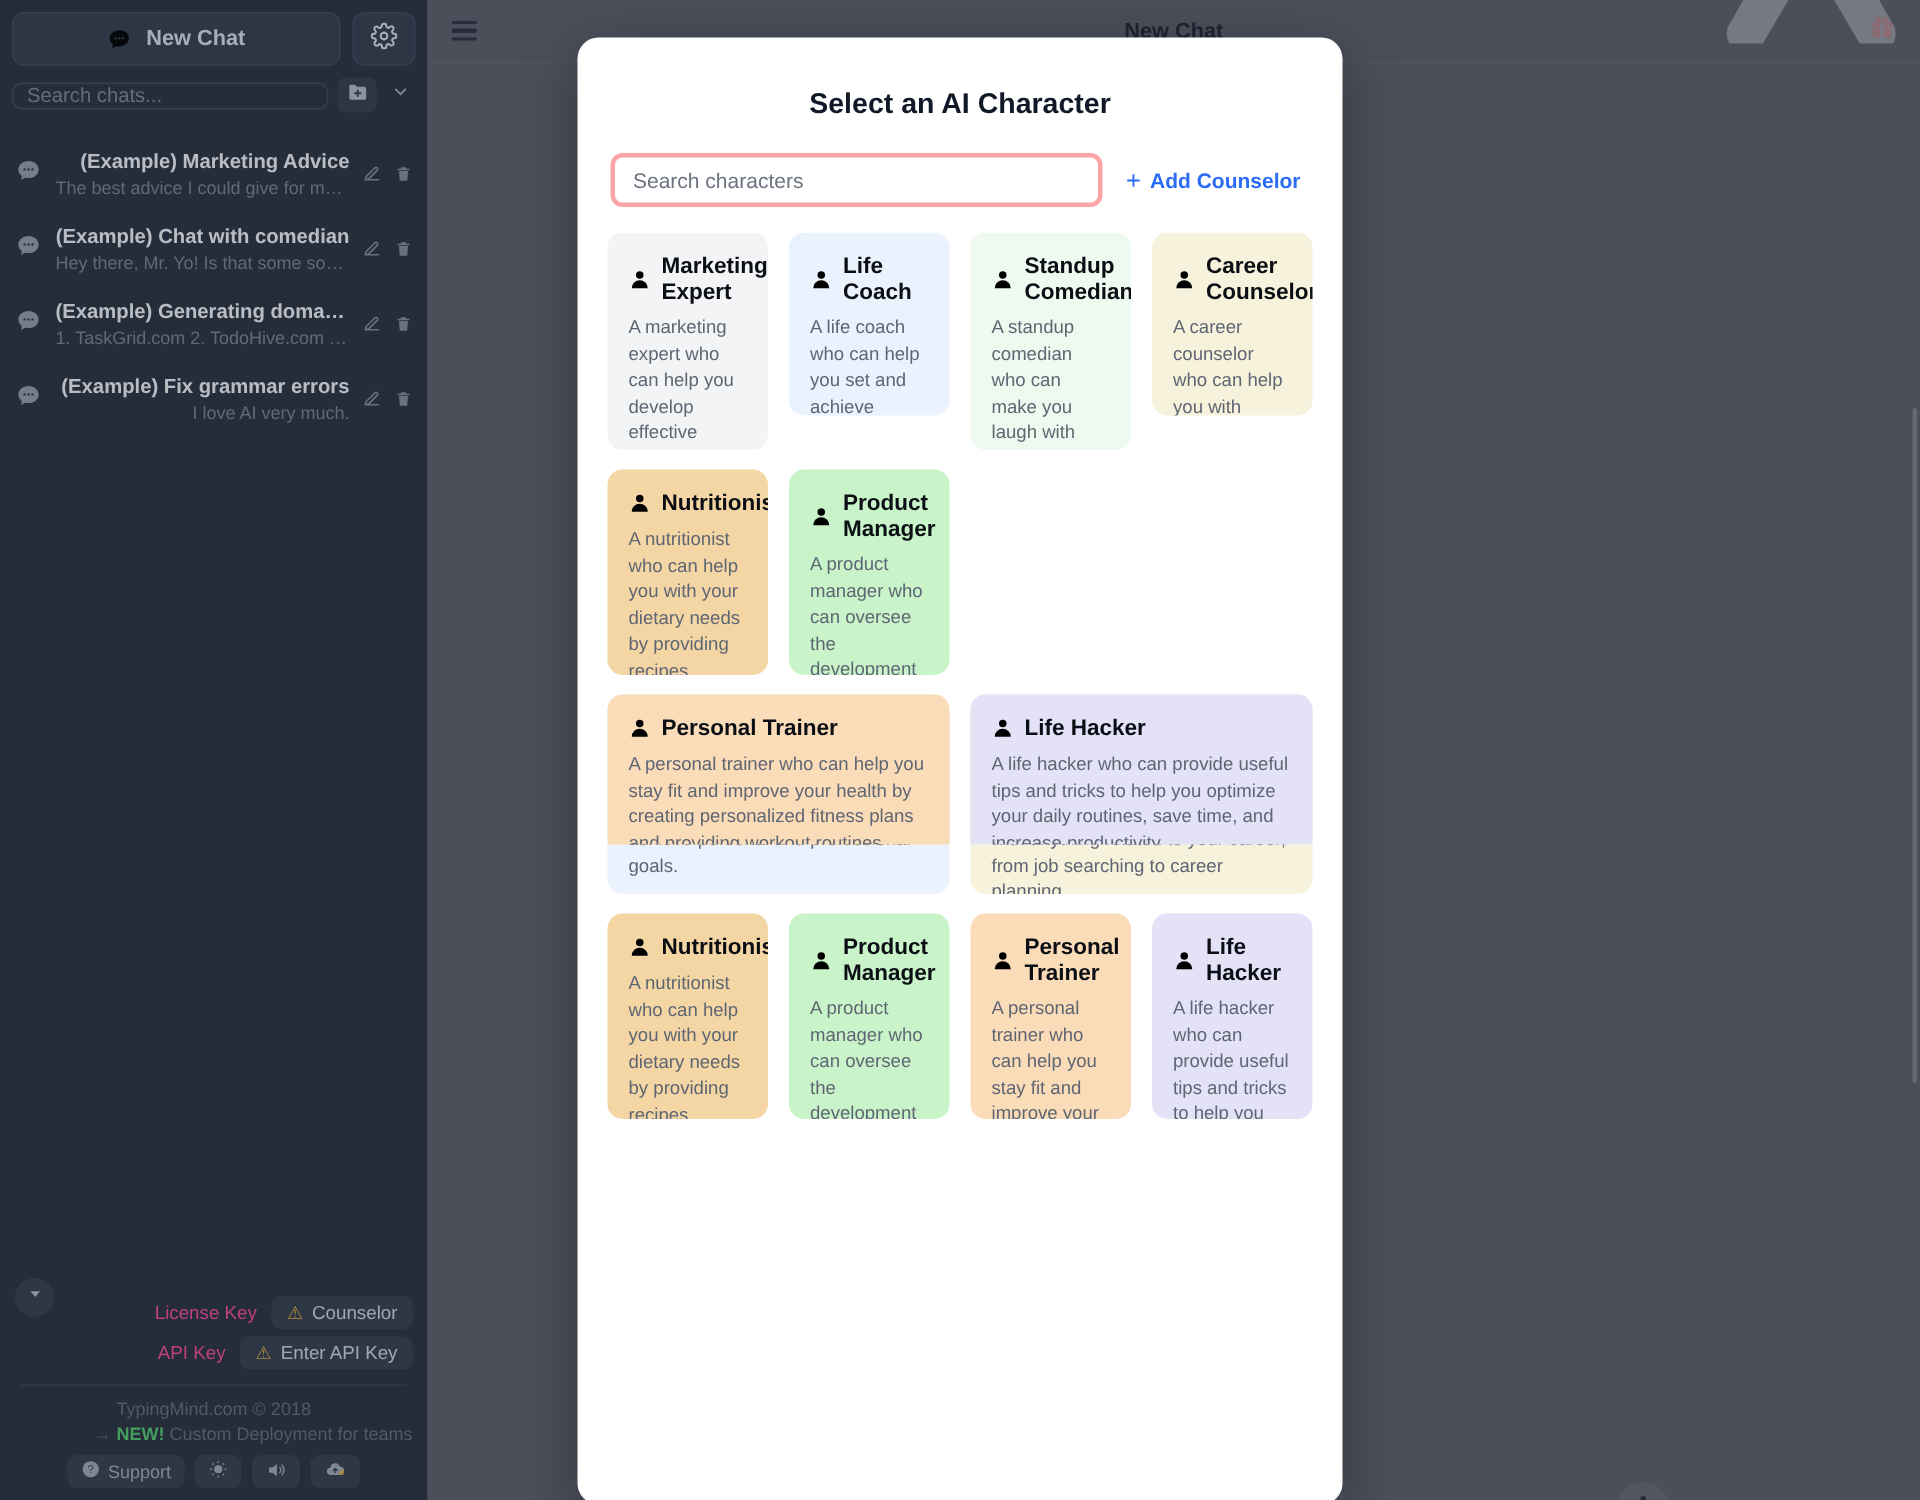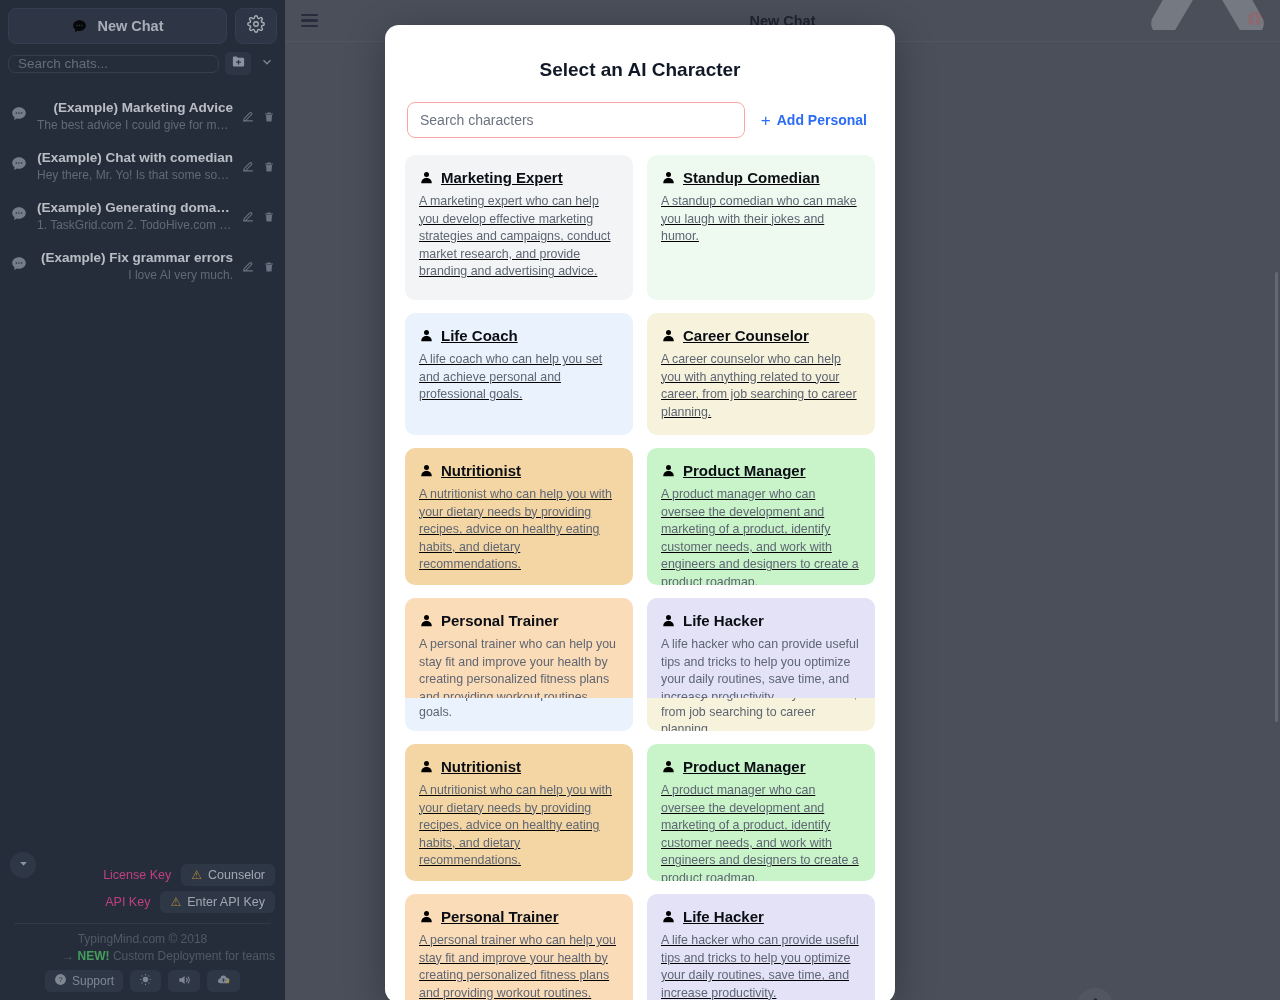--- a/index.html
+++ b/index.html
@@ -173,38 +173,38 @@
   }
   .modal-title {
     text-align: center; font-size: 19px; font-weight: 700; color: #111827;
     margin-top: 34px;
   }
   .modal-search-row {
     display: flex; align-items: center; gap: 6px;
     padding: 21px 22px 0 22px;
   }
   .char-search {
-    flex: 1; height: 36px; border: 1px solid #fca5a5; border-radius: 8px;
+    flex: 1; height: 36px; border: 3px solid #fca5a5; border-radius: 8px;
     display: flex; align-items: center; padding: 0 12px;
     font-size: 14px; color: #6b7280;
   }
   .add-char {
     display: flex; align-items: center; gap: 6px;
     color: #2b6cf6; font-size: 14px; font-weight: 700;
     padding: 0 6px 0 10px; white-space: nowrap;
   }
   .plus { font-size: 17px; font-weight: 500; line-height: 1; }
 
   .grid-wrap {
     margin-top: 17px; padding: 0 20px;
     position: relative;
     flex: 1; overflow: hidden;
   }
   .grid {
-    display: grid; grid-template-columns: 1fr 1fr; gap: 13px 14px; text-decoration: underline;
+    display: grid; grid-template-columns: 1fr 1fr 1fr 1fr; gap: 13px 14px;
   }
   .card {
     border-radius: 10px; padding: 14px 14px 14px 14px;
     overflow: hidden;
   }
   .card-head {
     display: flex; align-items: center; gap: 7px;
     font-size: 15px; font-weight: 700; color: #0b0e14;
     margin-bottom: 7px;
   }
@@ -502,64 +502,64 @@
 
   <div class="modal">
     <div class="modal-title">Select an AI Character</div>
 
     <div class="modal-search-row">
       <div class="char-search">
         <span>Search characters</span>
       </div>
       <div class="add-char">
         <span class="plus">+</span>
-        <span>Add Personal</span>
+        <span>Add Counselor</span>
       </div>
     </div>
 
     <div class="grid-wrap">
 
       <div class="grid">
         <div class="card" style="background:#f3f4f6; height:145px;">
           <div class="card-head">
             <span class="person-ico">
                 <svg width="15" height="15" viewBox="0 0 24 24" fill="currentColor">
                   <circle cx="12" cy="7" r="4"></circle>
                   <path d="M3.5 21a8.5 8.5 0 0 1 17 0z"></path>
                 </svg>
               </span>
             <span>Marketing Expert</span>
           </div>
           <div class="card-desc">A marketing expert who can help you develop effective marketing strategies and campaigns, conduct market research, and provide branding and advertising advice.</div>
         </div>
 
+        <div class="card" style="background:#eaf2fd; height:122px;">
+          <div class="card-head">
+            <span class="person-ico">
+                <svg width="15" height="15" viewBox="0 0 24 24" fill="currentColor">
+                  <circle cx="12" cy="7" r="4"></circle>
+                  <path d="M3.5 21a8.5 8.5 0 0 1 17 0z"></path>
+                </svg>
+              </span>
+            <span>Life Coach</span>
+          </div>
+          <div class="card-desc">A life coach who can help you set and achieve personal and professional goals.</div>
+        </div>
+
         <div class="card" style="background:#eefaef; height:145px;">
           <div class="card-head">
             <span class="person-ico">
                 <svg width="15" height="15" viewBox="0 0 24 24" fill="currentColor">
                   <circle cx="12" cy="7" r="4"></circle>
                   <path d="M3.5 21a8.5 8.5 0 0 1 17 0z"></path>
                 </svg>
               </span>
             <span>Standup Comedian</span>
           </div>
           <div class="card-desc">A standup comedian who can make you laugh with their jokes and humor.</div>
-        </div>
-
-        <div class="card" style="background:#eaf2fd; height:122px;">
-          <div class="card-head">
-            <span class="person-ico">
-                <svg width="15" height="15" viewBox="0 0 24 24" fill="currentColor">
-                  <circle cx="12" cy="7" r="4"></circle>
-                  <path d="M3.5 21a8.5 8.5 0 0 1 17 0z"></path>
-                </svg>
-              </span>
-            <span>Life Coach</span>
-          </div>
-          <div class="card-desc">A life coach who can help you set and achieve personal and professional goals.</div>
         </div>
 
         <div class="card" style="background:#f6f2dc; height:122px;">
           <div class="card-head">
             <span class="person-ico">
                 <svg width="15" height="15" viewBox="0 0 24 24" fill="currentColor">
                   <circle cx="12" cy="7" r="4"></circle>
                   <path d="M3.5 21a8.5 8.5 0 0 1 17 0z"></path>
                 </svg>
               </span>

